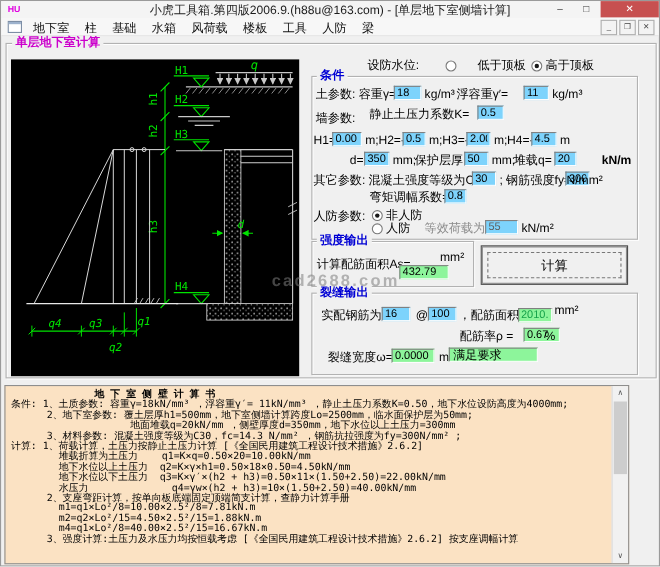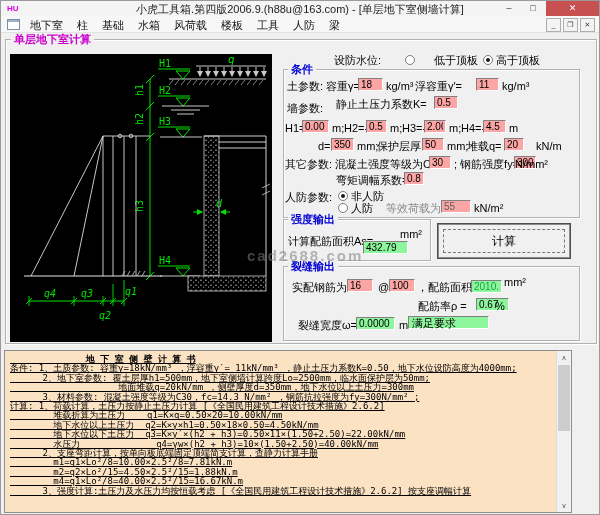--- a/index.html
+++ b/index.html
@@ -22,38 +22,38 @@
   .mdi-btns{position:absolute;right:4px;top:2px;display:flex;gap:2px;}
   .mdi-btn{width:13px;height:12px;border:1px solid #aeaeae;background:#f3f3f3;font-size:7px;line-height:11px;text-align:center;color:#444;}
   
   .groupbox{position:absolute;border:1px solid #b2b2b2;box-shadow:inset 1px 1px 0 rgba(255,255,255,.9),1px 1px 0 rgba(255,255,255,.9);background:transparent;}
   .grouplabel{position:absolute;font-size:11px;background:#f0f0f0;padding:0 3px;line-height:12px;}
   .lbl-magenta{color:#cc00cc;font-weight:bold;}
   .lbl-blue{color:#0000d4;font-weight:bold;}
   
   .lbl{position:absolute;font-size:11px;color:#000;white-space:nowrap;line-height:12px;}
   .lbl-dim{color:#8a8a8a;}
-  .fld{position:absolute;height:13px;box-sizing:border-box;background:#fca5a5;border:1px solid #808080;border-bottom-color:#fdfdfd;border-right-color:#fdfdfd;font-family:"Liberation Sans",sans-serif;font-size:10px;color:#000;padding:0 2px;}
+  .fld{position:absolute;height:13px;box-sizing:border-box;background:#7dd3fc;border:1px solid #808080;border-bottom-color:#fdfdfd;border-right-color:#fdfdfd;font-family:"Liberation Sans",sans-serif;font-size:10px;color:#000;padding:0 2px;}
   .fld-green{background:#8df59b;}
   .fld-dim{color:#5f5f5f;}
   .verdict{position:absolute;height:13px;box-sizing:border-box;background:#8df59b;border:1px solid #808080;border-bottom-color:#fdfdfd;border-right-color:#fdfdfd;font-size:11px;line-height:12px;padding:0 3px;color:#000;}
   
   .radio{position:absolute;width:10px;height:10px;border-radius:50%;background:#fff;border:1px solid #7a7a7a;box-sizing:border-box;}
   .radio.on::after{content:"";position:absolute;left:2px;top:2px;width:4px;height:4px;border-radius:50%;background:#1a1a1a;}
   
   .calc-btn{position:absolute;left:436px;top:222px;width:134px;height:36px;background:#f0f0f0;border:1px solid #4d4d4d;box-shadow:inset 0 0 0 1px #8a8a8a;font-size:12px;color:#000;font-family:"Liberation Sans",sans-serif;}
   .calc-btn::after{content:"";position:absolute;left:5px;top:5px;right:5px;bottom:5px;border:1px dashed #777;}
   
   .canvas{position:absolute;left:9px;top:53px;width:262px;height:288px;background:#000;}
   
   .watermark{position:absolute;left:246px;top:246px;font-size:15px;font-weight:bold;letter-spacing:2px;color:rgba(125,125,125,0.55);pointer-events:none;z-index:50;}
   
   .report{position:absolute;left:3px;top:349px;width:568px;height:163px;box-sizing:border-box;background:#fbe2c3;border:1px solid #8e8e8e;overflow:hidden;}
   .report-text{position:absolute;left:5px;top:4px;right:18px;}
-  .rl{white-space:pre;font-family:"DejaVu Sans Mono",monospace;font-size:9px;line-height:9.4px;color:#000;text-decoration:underline;}
+  .rl{white-space:pre;font-family:"DejaVu Sans Mono",monospace;font-size:9px;line-height:9.4px;color:#000;}
   .rl-title{font-weight:bold;}
   .vscroll{position:absolute;right:0;top:0;width:15px;height:100%;background:#f1f1f1;border-left:1px solid #dcdcdc;box-sizing:border-box;}
   .vs-up,.vs-down{position:absolute;left:0;width:100%;height:13px;font-size:7px;text-align:center;color:#555;line-height:13px;}
   .vs-up{top:0;}
   .vs-down{bottom:0;}
   .vs-thumb{position:absolute;left:1px;top:14px;width:12px;height:66px;background:#cdcdcd;}
 </style>
 </head>
 <body>
 
@@ -235,21 +235,21 @@
   <span class="lbl" style="left:508px;top:121px;">m</span>
 
   <span class="lbl" style="left:317px;top:139px;">d=</span>
   <input class="fld" style="left: 330px; top: 137px; width: 23px;" value="350">
   <span class="lbl" style="left:356px;top:139px;">mm;</span>
   <span class="lbl" style="left:376px;top:139px;">保护层厚</span>
   <input class="fld" style="left: 421px; top: 137px; width: 22px;" value="50">
   <span class="lbl" style="left:446px;top:139px;">mm;</span>
   <span class="lbl" style="left:466px;top:139px;">堆载q=</span>
   <input class="fld" style="left: 503px; top: 137px; width: 20px;" value="20">
-  <span class="lbl" style="left:535px;top:139px;">kN/m</span>
+  <span class="lbl" style="left:546px;top:139px;font-weight:bold;">kN/m</span>
 
   <span class="lbl" style="left:284px;top:157px;">其它参数: 混凝土强度等级为C</span>
   <input class="fld" style="left: 428px; top: 155px; width: 22px;" value="30">
   <span class="lbl" style="left:453px;top:157px;">; 钢筋强度fy=</span>
   <input class="fld" style="left: 513px; top: 155px; width: 22px;" value="300">
   <span class="lbl" style="left:514px;top:157px;">N/mm²</span>
 
   <span class="lbl" style="left:335px;top:173px;">弯矩调幅系数=</span>
   <input class="fld" style="left: 403px; top: 171px; width: 20px;" value="0.8">
 

